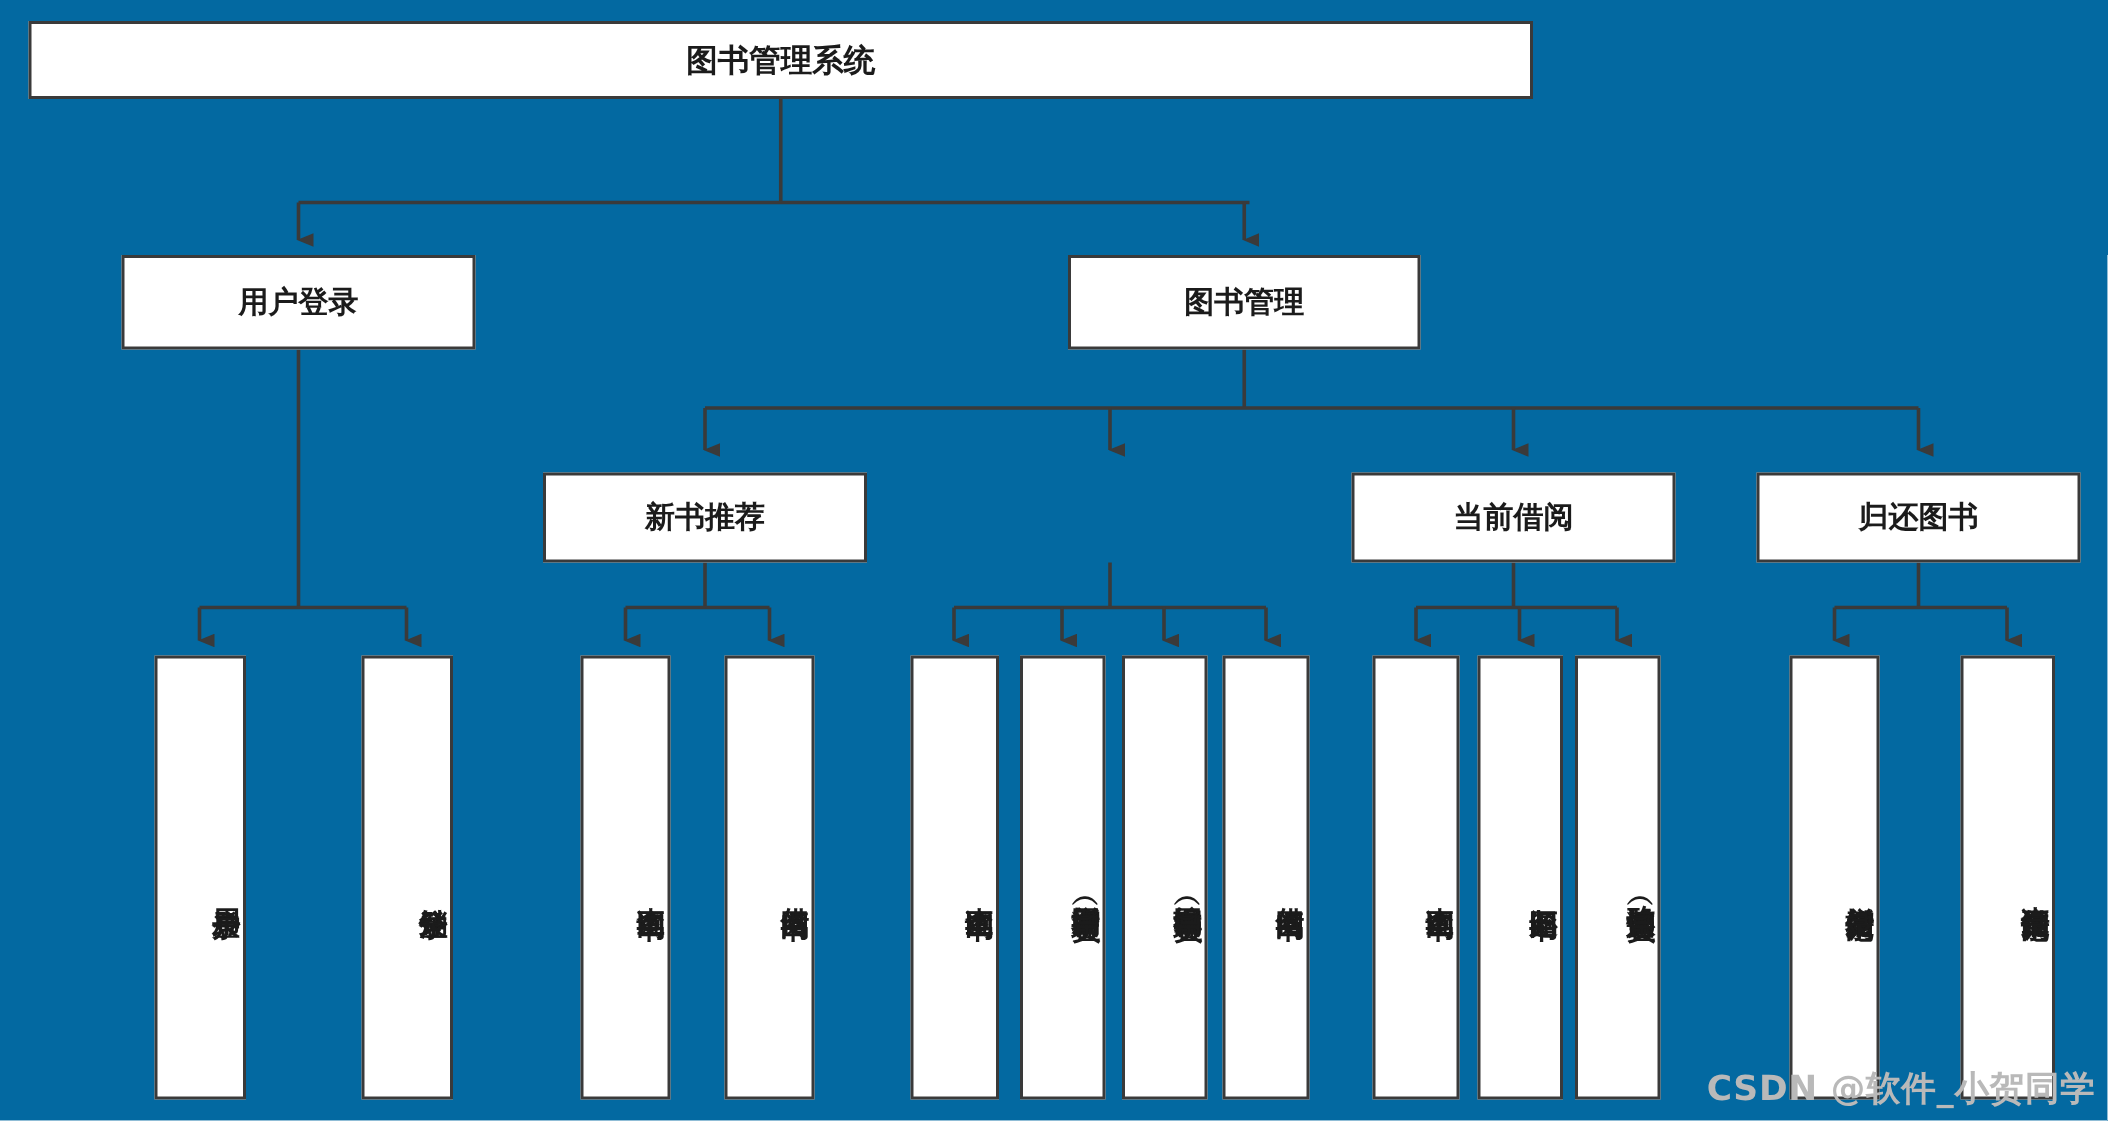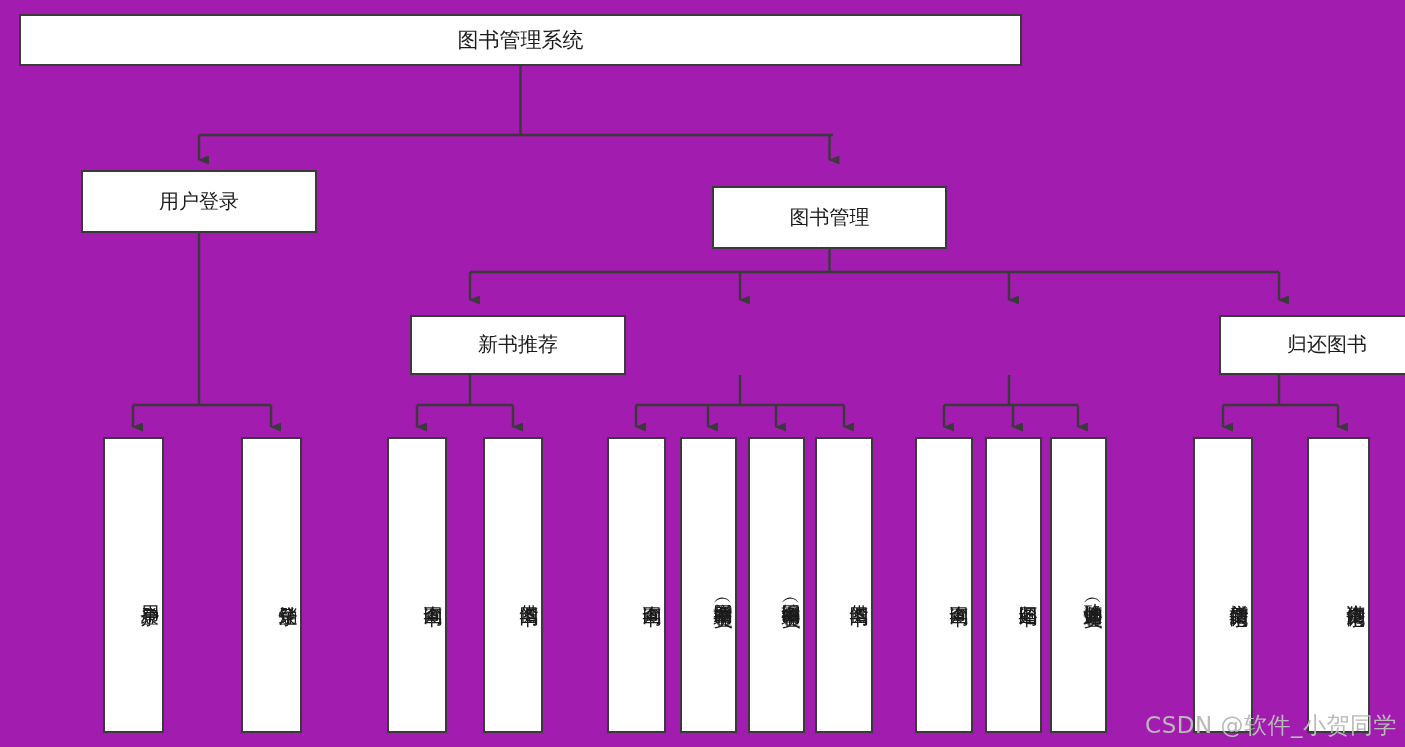--- a/index.html
+++ b/index.html
@@ -33,21 +33,21 @@
     border: 2px solid #3a3a3a;
     display: flex;
     align-items: center;
     justify-content: center;
     color: #1b1b1b;
     text-align: center;
     line-height: 1.18;
   }
   .node.root       { font-size: 21px; }
   .node.level2     { font-size: 20px; }
-  .node.level3     { font-size: 20px; margin-left: 48px; }
+  .node.level3     { font-size: 20px; }
   .node.leaf {
     font-size: 19px;
     writing-mode: vertical-rl;
     text-orientation: upright;
     align-items: flex-start;
     justify-content: center;
     padding-top: 14px;
     letter-spacing: 1px;
   }
   .node.leaf > span {
@@ -61,21 +61,21 @@
     bottom: 6px;
     font-size: 23px;
     color: #b9b9b9;
     white-space: nowrap;
     letter-spacing: 0.5px;
   }
 </style>
 </head>
 <body>
 
-<div id="canvas" style="background: #a21caf;">
+<div id="canvas" style="background: #0369a1; font-weight: bold;">
 
   <svg class="connectors" viewBox="0 0 1405 747" xmlns="http://www.w3.org/2000/svg">
     <defs>
       <marker id="arrow" markerWidth="9" markerHeight="11" refX="4.5" refY="10" orient="auto" markerUnits="userSpaceOnUse">
         <path d="M0,0 L9,0 L4.5,11 Z" fill="#3a3a3a"></path>
       </marker>
     </defs>
     <g stroke="#3a3a3a" stroke-width="2.4" fill="none">
 
       <path d="M520.5,66 L520.5,135"></path>
@@ -120,26 +120,29 @@
     </g>
   </svg>
 
   <div class="node root" style="left: 19px; top: 14px; width: 1003px; height: 52px; background: rgb(255, 255, 255); border-color: rgb(58, 58, 58); color: rgb(27, 27, 27);">
     <span>图书管理系统</span>
   </div>
 
   <div class="node level2" style="left: 81px; top: 170px; width: 236px; height: 63px; background: rgb(255, 255, 255); border-color: rgb(58, 58, 58); color: rgb(27, 27, 27);">
     <span>用户登录</span>
   </div>
-  <div class="node level2" style="left: 712px; top: 170px; width: 235px; height: 63px; background: rgb(255, 255, 255); border-color: rgb(58, 58, 58); color: rgb(27, 27, 27); margin-top: 16px;">
+  <div class="node level2" style="left: 712px; top: 170px; width: 235px; height: 63px; background: rgb(255, 255, 255); border-color: rgb(58, 58, 58); color: rgb(27, 27, 27);">
     <span>图书管理</span>
   </div>
 
   <div class="node level3" style="left: 362px; top: 315px; width: 216px; height: 60px; background: rgb(255, 255, 255); border-color: rgb(58, 58, 58); color: rgb(27, 27, 27);">
     <span>新书推荐</span>
+  </div>
+  <div class="node level3" style="left: 901px; top: 315px; width: 216px; height: 60px; background: rgb(255, 255, 255); border-color: rgb(58, 58, 58); color: rgb(27, 27, 27);">
+    <span>当前借阅</span>
   </div>
   <div class="node level3" style="left: 1171px; top: 315px; width: 216px; height: 60px; background: rgb(255, 255, 255); border-color: rgb(58, 58, 58); color: rgb(27, 27, 27);">
     <span>归还图书</span>
   </div>
 
   <div class="node leaf" style="left: 103px; top: 437px; width: 61px; height: 296px; background: rgb(255, 255, 255); border-color: rgb(58, 58, 58); color: rgb(27, 27, 27);">
     <span>用户登录</span>
   </div>
   <div class="node leaf" style="left: 241px; top: 437px; width: 61px; height: 296px; background: rgb(255, 255, 255); border-color: rgb(58, 58, 58); color: rgb(27, 27, 27);">
     <span>注销登录</span>

